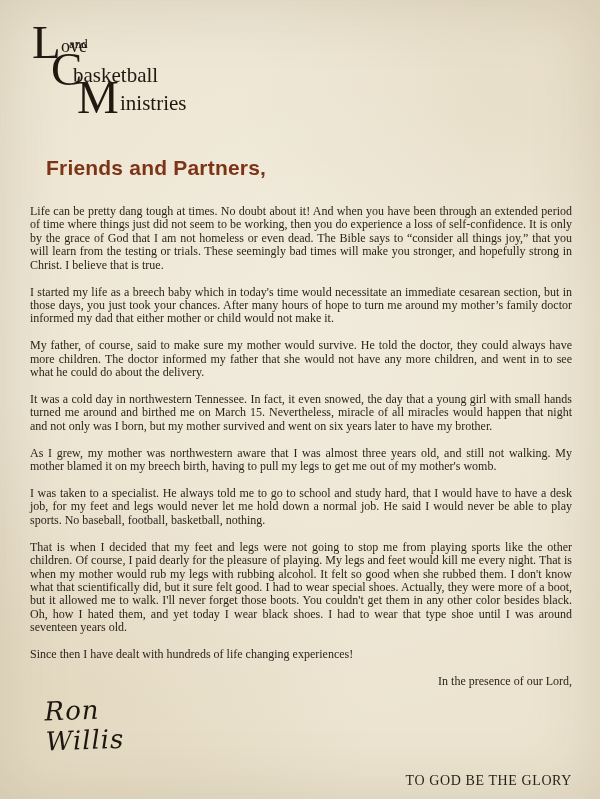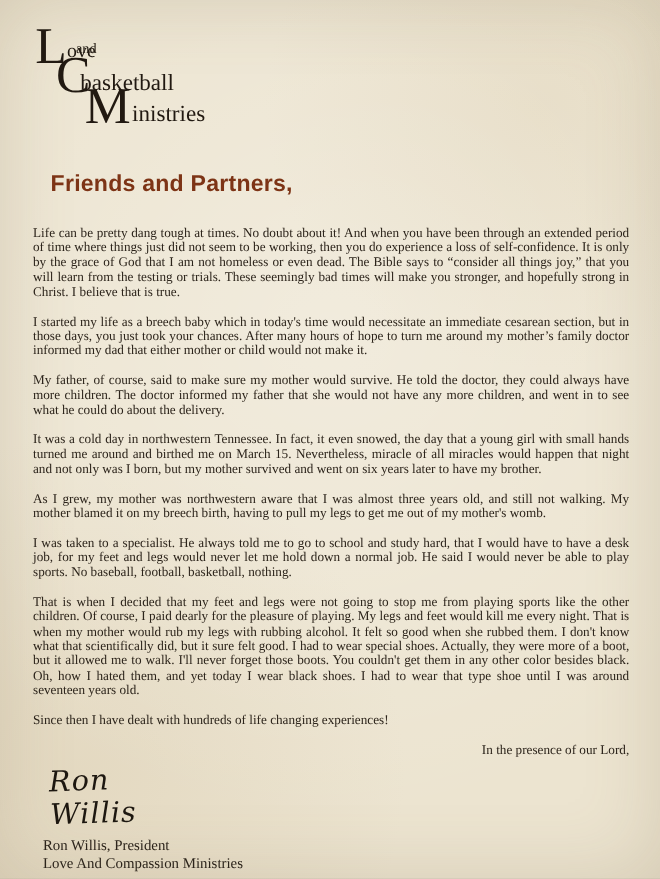--- a/index.html
+++ b/index.html
@@ -107,21 +107,17 @@
     <p class="para">It was a cold day in northwestern Tennessee. In fact, it even snowed, the day that a young girl with small hands turned me around and birthed me on March 15. Nevertheless, miracle of all miracles would happen that night and not only was I born, but my mother survived and went on six years later to have my brother.</p>
     <p class="para">As I grew, my mother was northwestern aware that I was almost three years old, and still not walking. My mother blamed it on my breech birth, having to pull my legs to get me out of my mother's womb.</p>
     <p class="para">I was taken to a specialist.  He always told me to go to school and study hard, that I would have to have a desk job, for my feet and legs would never let me hold down a normal job.  He said I would never be able to play sports.  No baseball, football, basketball, nothing.</p>
     <p class="para">That is when I decided that my feet and legs were not going to stop me from playing sports like the other children.  Of course, I paid dearly for the pleasure of playing.  My legs and feet would kill me every night. That is when my mother would rub my legs with rubbing alcohol.  It felt so good when she rubbed them.  I don't know what that scientifically did, but it sure felt good.  I had to wear special shoes.  Actually, they were more of a boot, but it allowed me to walk.  I'll never forget those boots.  You couldn't get them in any other color besides black.  Oh, how I hated them, and yet today I wear black shoes.  I had to wear that type shoe until I was around seventeen years old.</p>
     <p class="para">Since then I have dealt with hundreds of life changing experiences!</p>
 
     <p class="para closing">In the presence of our Lord,</p>
 
     <div class="sig-script">Ron Willis</div>
 
-    <div class="signatory">
-      <div>Ron Willis, President</div>
-      <div>Love And Compassion Ministries</div>
-    </div>
 
     <div class="footer">TO GOD BE THE GLORY</div>
   </div>
 
 </div>
 
 </body></html>

